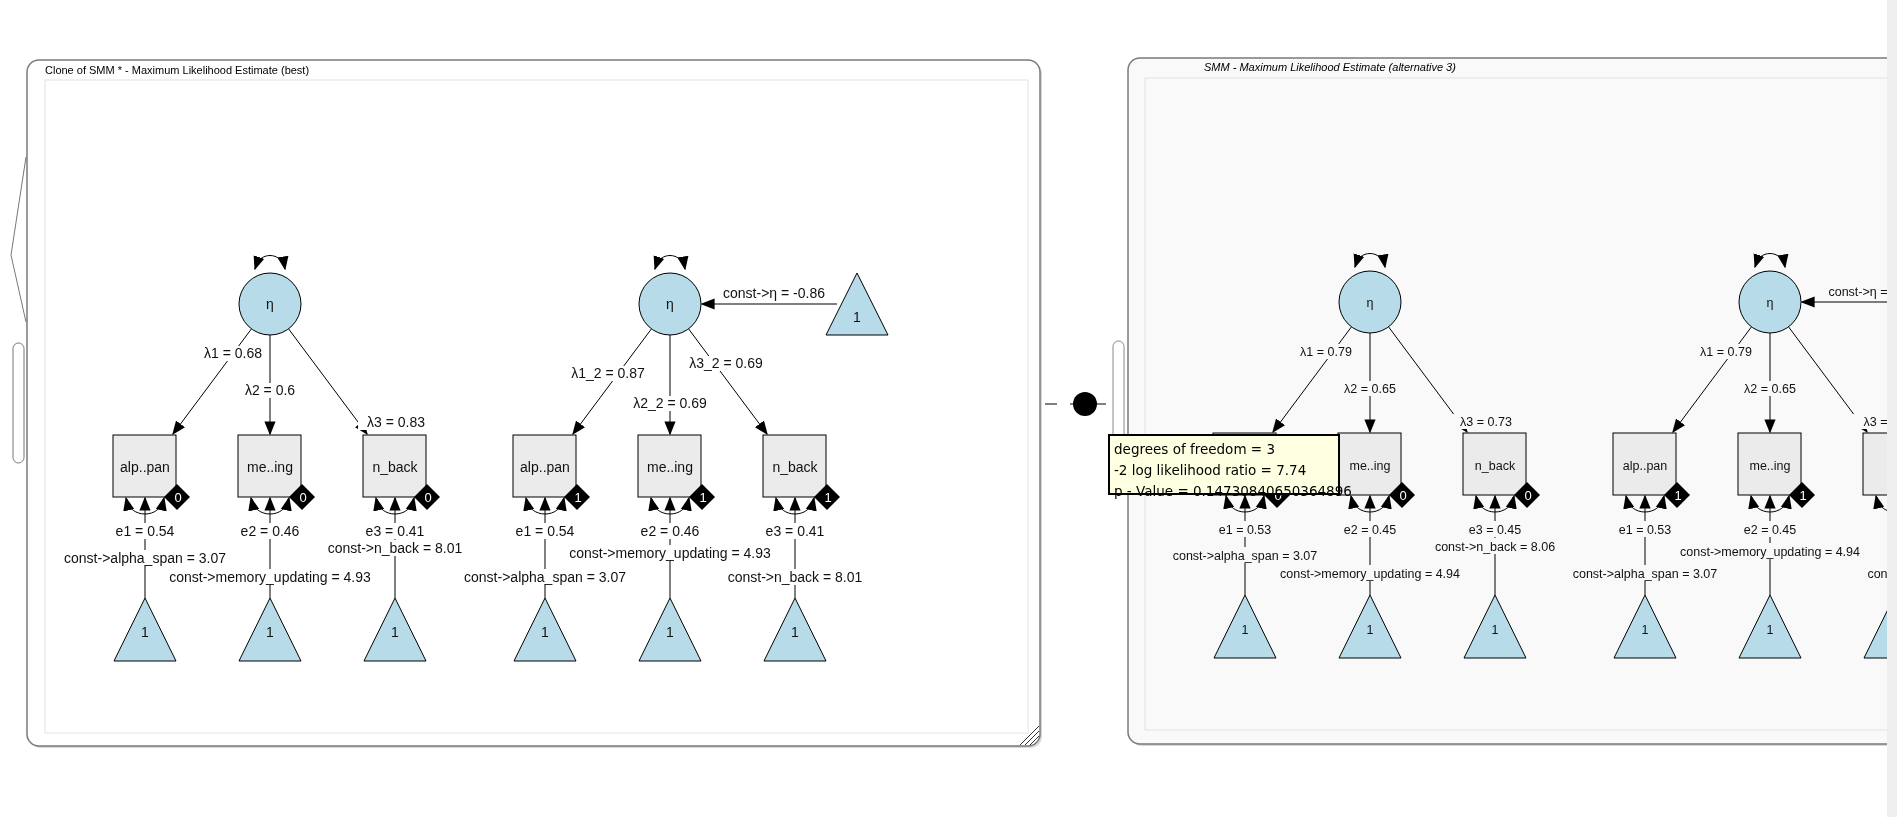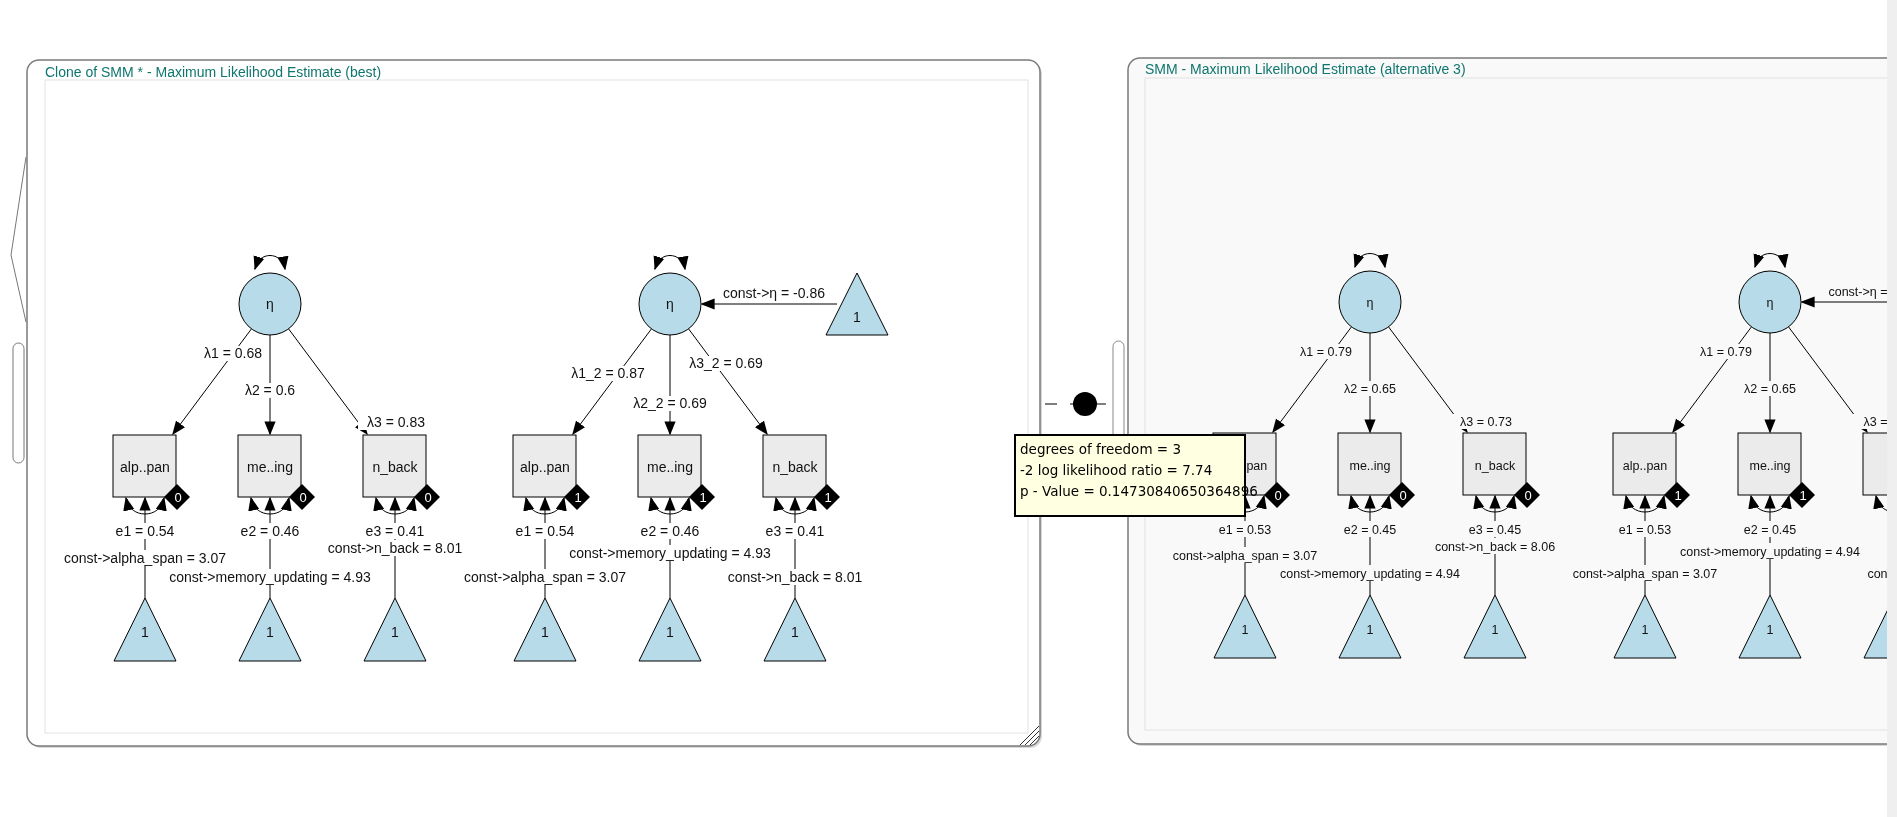--- a/index.html
+++ b/index.html
@@ -1,20 +1,20 @@
 <!DOCTYPE html>
 <html><head>
 <meta charset="utf-8">
 <style>
   html, body { margin:0; padding:0; background:#ffffff; }
   body { width:1897px; height:817px; position:relative; overflow:hidden;
          font-family:"Liberation Sans", sans-serif; }
   svg text { font-family:"Liberation Sans", sans-serif; }
-  .frame-title { position:absolute; font-size:14px; color:#0f766e; white-space:nowrap; }
-  .tooltip { position:absolute; left:1014px; top:434px; width:232px; height:83px;
+  .frame-title { position:absolute; font-size:11px; color:#000000; white-space:nowrap; }
+  .tooltip { position:absolute; left:1108px; top:434px; width:232px; height:61px;
              background:#ffffe1; border:2px solid #000; box-sizing:border-box;
              padding:3px 4px; font-family:"DejaVu Sans", sans-serif; font-size:13.5px; line-height:21px; color:#000; }
   .tooltip div { white-space:nowrap; }
   .scroll-strip { position:absolute; left:1887px; top:0; width:10px; height:817px; background:#efefef; }
 </style>
 </head>
 <body>
 
 <svg id="canvas" width="1897" height="817" style="position:absolute;left:0;top:0;">
   <defs>
@@ -298,19 +298,19 @@
         <text x="1895" y="578" font-size="12.5" text-anchor="middle" fill="#111">const-&gt;n_</text>
         <polygon points="1895,595 1864,658 1926,658" fill="#b7dbe9" stroke="#000" stroke-width="1"></polygon>
         <text x="1895" y="634" font-size="12.5" text-anchor="middle" fill="#111">1</text>
       </g>
     </g>
 </svg>
 
 <div class="scroll-strip"></div>
 
 <div class="frame-title" style="left:45px; top:64px;">Clone of SMM * - Maximum Likelihood Estimate (best)</div>
-<div class="frame-title" style="left:1145px; top:61px;">SMM - Maximum Likelihood Estimate (alternative 3)</div>
+<div class="frame-title" style="left:1204px; top:61px;font-style:italic;">SMM - Maximum Likelihood Estimate (alternative 3)</div>
 
 <div class="tooltip">
   <div>degrees of freedom = 3</div>
   <div>-2 log likelihood ratio = 7.74</div>
   <div>p - Value = 0.14730840650364896</div>
 </div>
 
 </body></html>

